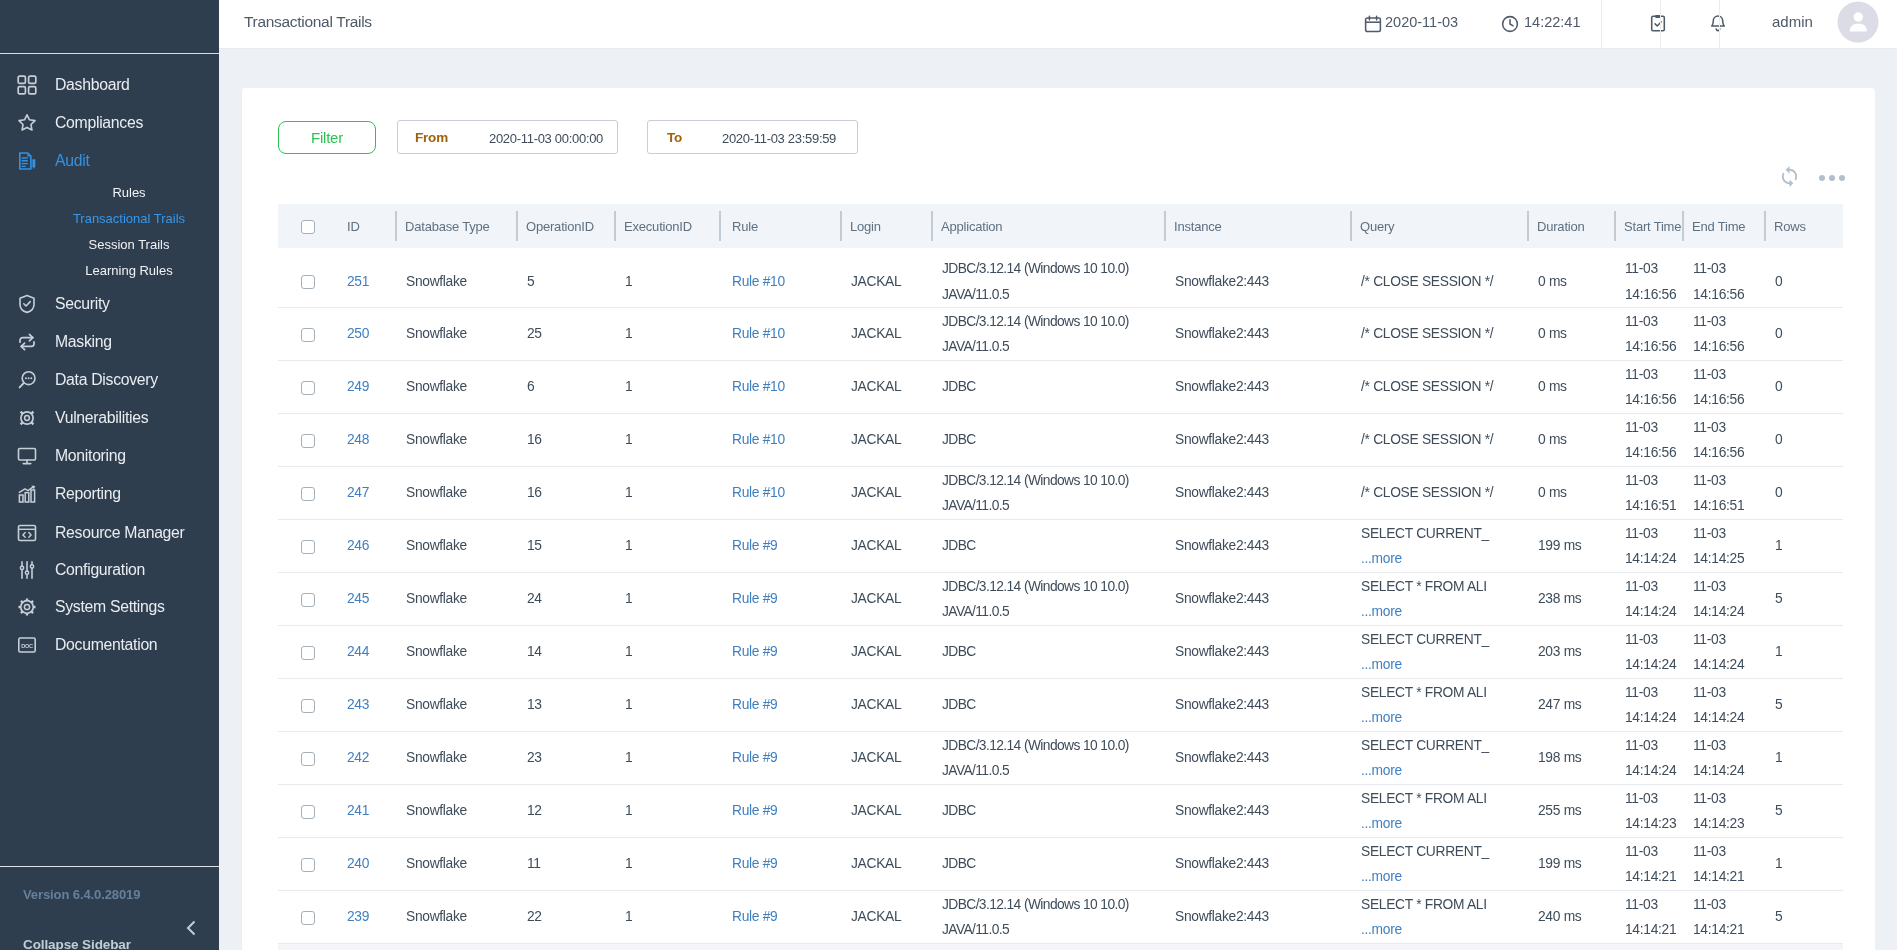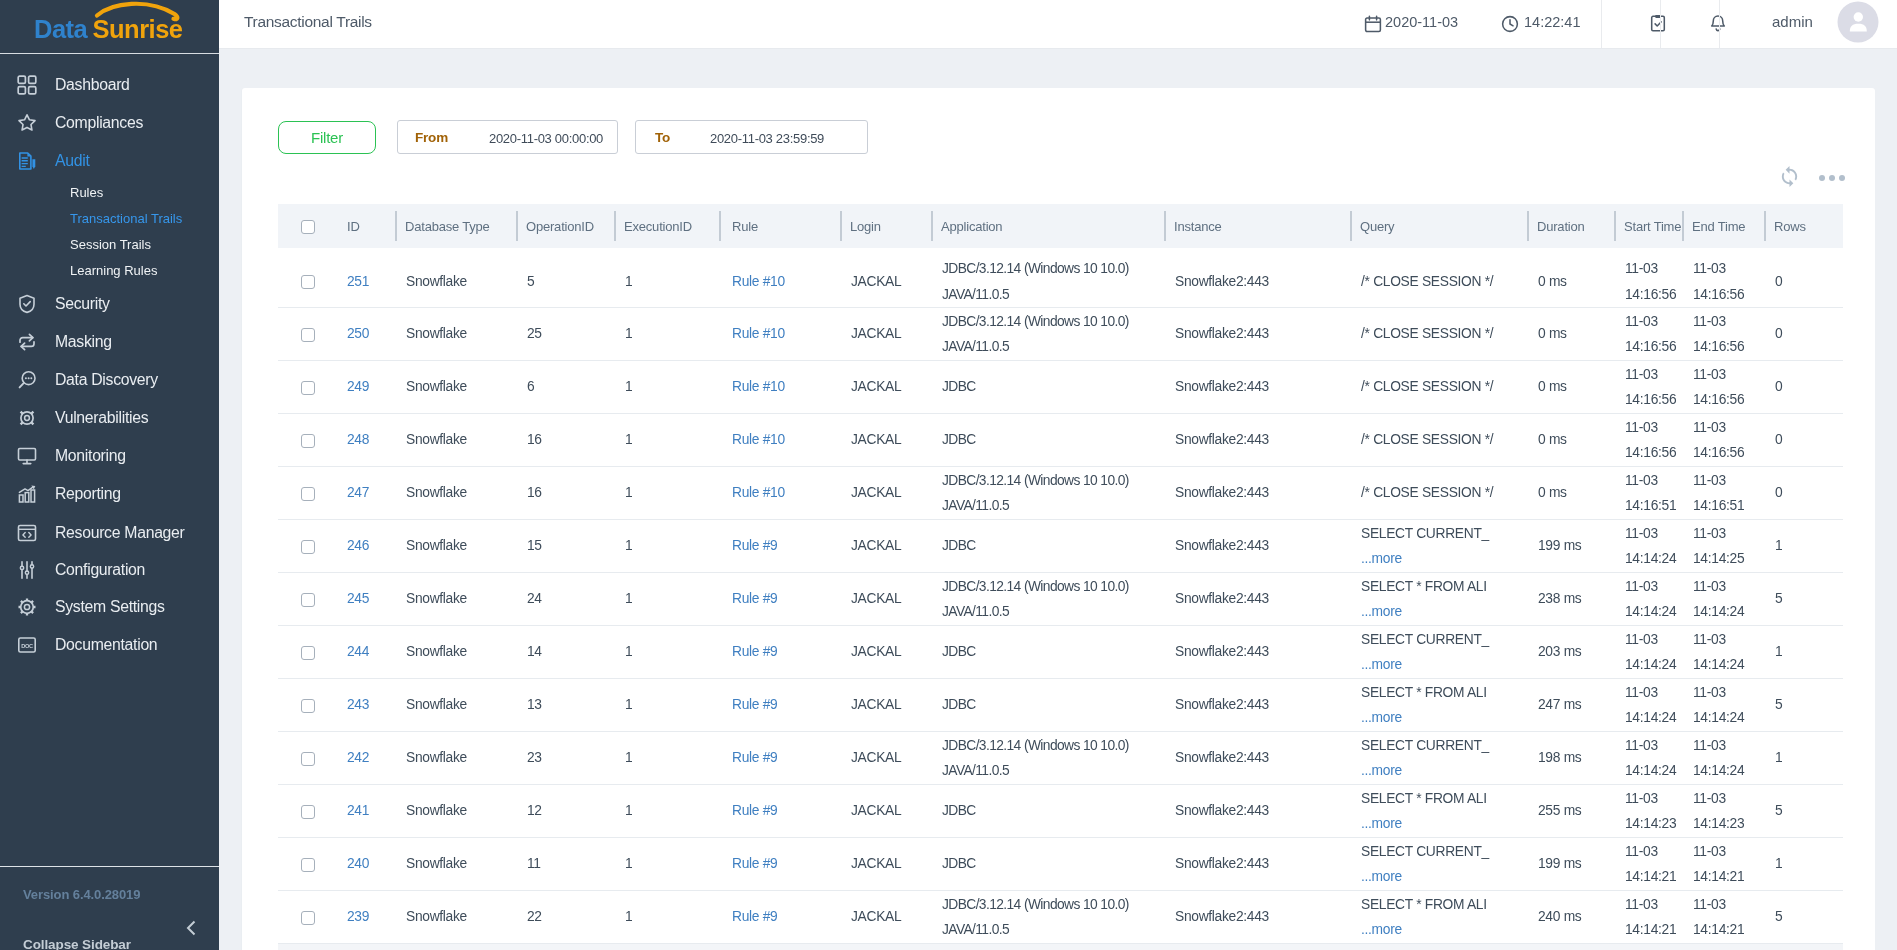--- a/index.html
+++ b/index.html
@@ -7,22 +7,22 @@
 .sidebar { position:absolute; left:0; top:0; width:219px; height:950px;
   background:#2f3e4e; z-index:5; }
 .logo { position:absolute; left:34px; top:0px; }
 .logoline { position:absolute; left:0; top:53px; width:219px; height:1px; background:#d8dde2; }
 .mi { position:absolute; left:0; height:38px; width:219px; color:#e9edf1;
   font-size:15.8px; letter-spacing:-0.3px; }
 .mi .mic { position:absolute; left:17px; top:9px; color:#c6cfd8; }
 .mi .mt { position:absolute; left:55px; top:9px; line-height:20px; }
 .mi.active { color:#3292e4; }
 .mi.active .mic { color:#3292e4; }
-.si { position:absolute; left:70px; height:26px; width:160px; color:#f0f3f5;
-  font-size:13px; letter-spacing:0; line-height:26px; }
+.si { position:absolute; left:49px; height:26px; width:160px; color:#f0f3f5;
+  font-size:13px; letter-spacing:0; line-height:26px;text-align:center; }
 .si.active { color:#3697ec; }
 .botline { position:absolute; left:0; top:866px; width:219px; height:1px; background:#dde2e7; }
 .version { position:absolute; left:23px; top:887px; color:#64809c;
   font-size:13px; font-weight:bold; letter-spacing:-0.1px; }
 .collapse { position:absolute; left:23px; top:921px; color:#c4cdd5;
   font-size:13.5px; font-weight:bold; letter-spacing:-0.1px;margin-top:16px; }
 .chev { position:absolute; left:186px; top:920px; color:#c4cdd5; }
 
 .topbar { position:absolute; left:219px; top:0; width:1678px; height:49px;
   background:#fff; border-bottom:1px solid #e7eaee; z-index:4; }
@@ -32,21 +32,21 @@
 
 .card { position:absolute; left:242px; top:88px; width:1633px; height:900px;
   background:#fff; border-radius:3px; box-shadow:0 1px 2px rgba(40,60,80,0.06); }
 .fbtn { position:absolute; left:36px; top:33px; width:98px; height:33px;
   border:1px solid #2bc253; border-radius:8px; color:#2bc253; font-size:15px;
   text-align:center; line-height:31px; letter-spacing:-0.2px; }
 .dbox { position:absolute; top:32px; height:34px; border:1px solid #c9ced6;
   border-radius:3px; font-size:13px; letter-spacing:-0.3px; color:#3f4b59; white-space:nowrap; }
 .dbox b { color:#a16207; font-size:13.5px; letter-spacing:-0.2px; }
 .from { left:155px; width:221px; }
-.to { left:393px; width:233px; }
+.to { left:405px; width:211px; }
 .tools { position:absolute; color:#b2bfcc; }
 .dots span { display:inline-block; width:6px; height:6px; border-radius:50%;
   background:#b2bfcc; margin-left:4px; vertical-align:top; }
 
 table { position:absolute; left:36px; top:116px; width:1565px;
   border-collapse:collapse; table-layout:fixed; }
 thead th { background:#f1f4f8; height:44px; font-weight:normal; text-align:left;
   font-size:13px; color:#5f7081; padding:0 4px 0 10px; letter-spacing:-0.2px;
   position:relative; white-space:nowrap; overflow:hidden;margin-top:40px; }
 thead th.sep:before { content:""; position:absolute; left:0; top:7px; bottom:7px;
@@ -94,25 +94,20 @@
   <div class="tb-item" style="left:1590px;top:1px">
     <svg width="42" height="42" viewBox="0 0 42 42">
       <circle cx="21" cy="21" r="20.5" fill="#dbdce6"></circle>
       <circle cx="21.3" cy="16" r="4.7" fill="#fff"></circle>
       <path d="M12.8 30.4c0-5.1 2.6-7.7 8.5-7.7s8.5 2.6 8.5 7.7z" fill="#fff"></path>
     </svg>
   </div>
 </div>
 
 <div class="sidebar">
-  <div class="logo"><svg width="170" height="48" viewBox="0 0 170 48" fill="none">
-        <path d="M63 15.5 C78 2.5, 114 -2, 140.5 14 C 144.5 16.8 144.5 20.5 139.5 18.8" stroke="#f0a30c" stroke-width="4.2" stroke-linecap="round" fill="none"></path>
-        <text x="0" y="38" font-family="Liberation Sans" font-weight="bold" font-size="25.5" letter-spacing="-0.5" fill="#2f82cc">Data</text>
-        <text x="58.5" y="38" font-family="Liberation Sans" font-weight="bold" font-size="25.5" letter-spacing="-0.5" fill="#f0a30c">Sunrise</text>
-      </svg></div>
   <div class="logoline"></div>
   <div class="mi" style="top:66px">
       <span class="mic"><svg width="20" height="20" viewBox="0 0 20 20" fill="none" style="">
           <rect x="1.2" y="1.2" width="7.2" height="7.2" rx="1.4" stroke="currentColor" stroke-width="1.7"></rect>
           <rect x="11.6" y="1.2" width="7.2" height="7.2" rx="1.4" stroke="currentColor" stroke-width="1.7"></rect>
           <rect x="1.2" y="11.6" width="7.2" height="7.2" rx="1.4" stroke="currentColor" stroke-width="1.7"></rect>
           <rect x="11.6" y="11.6" width="7.2" height="7.2" rx="1.4" stroke="currentColor" stroke-width="1.7"></rect>
         </svg></span>
       <span class="mt">Dashboard</span>
     </div>

